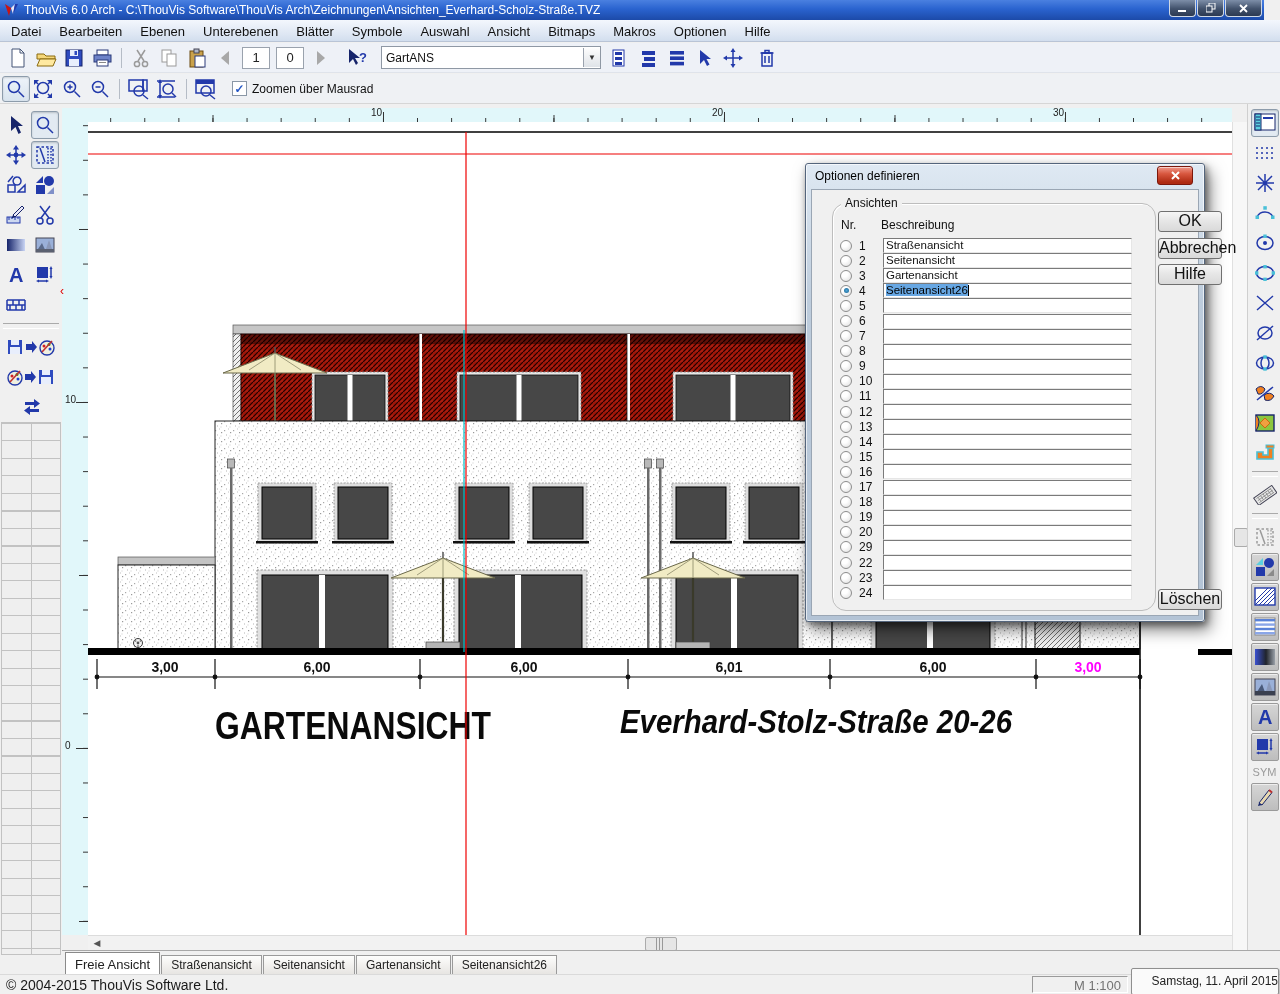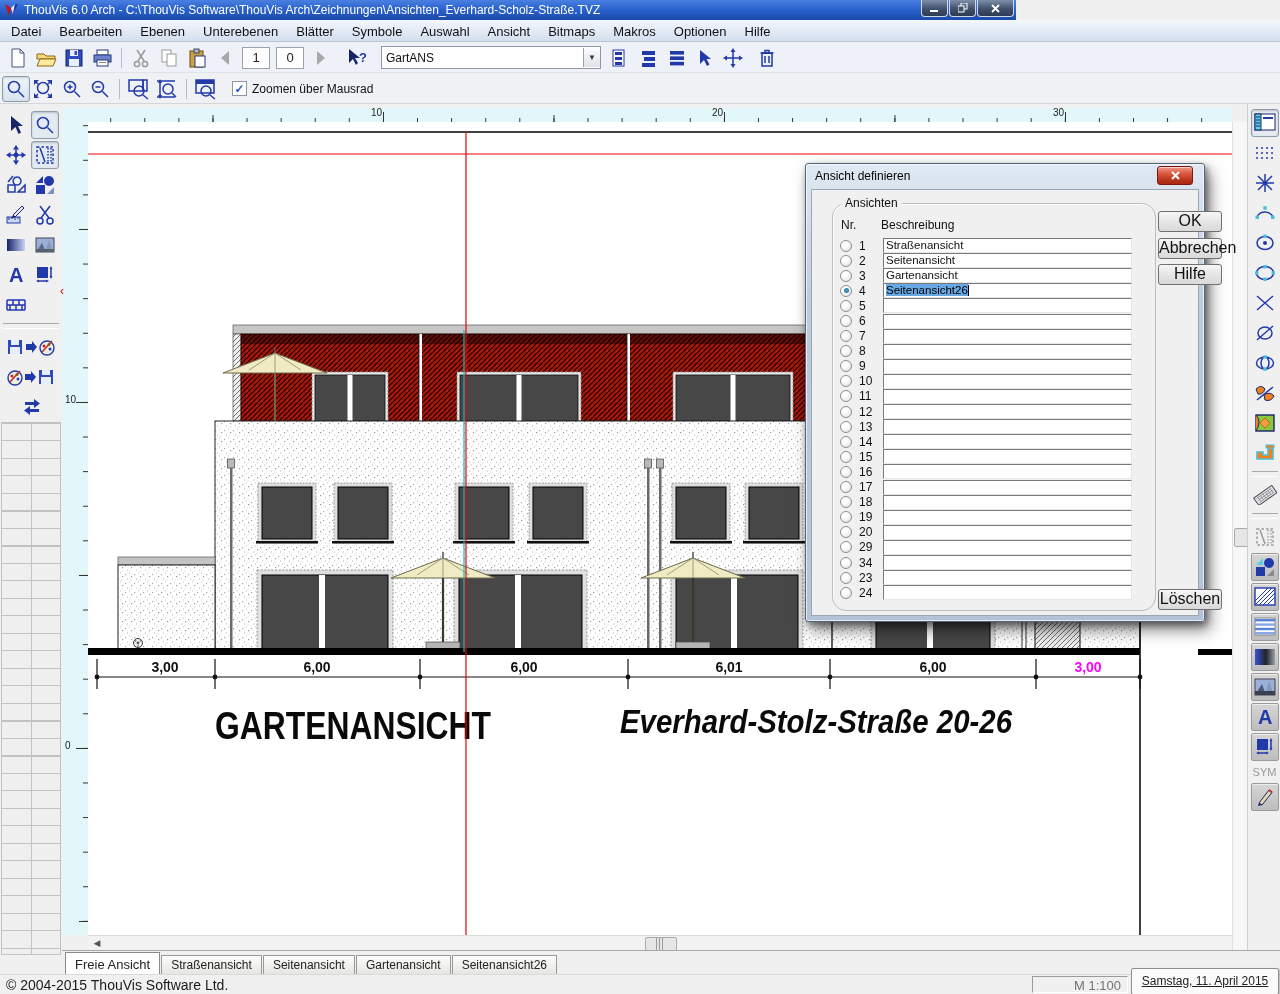--- a/index.html
+++ b/index.html
@@ -1,20 +1,20 @@
 <!DOCTYPE html>
 <html><head>
 <meta charset="utf-8">
 <style>
   html,body{margin:0;padding:0;background:#444;}
   .screen{position:relative;width:1280px;height:994px;overflow:hidden;
     font-family:"Liberation Sans",sans-serif;background:#f0f0f0;
     -webkit-font-smoothing:antialiased;}
   
-  .titlebar{position:absolute;left:0;top:0;width:1016px;height:20px;
+  .titlebar{position:absolute;left:0;top:0;width:1264px;height:20px;
     background:linear-gradient(180deg,#4a80e0 0%,#2a63cf 45%,#1c4aa8 100%);
     color:#fff;font-size:12px;display:flex;align-items:center;}
   .titlebar .logo{width:15px;height:14px;margin:0 5px 0 4px;}
   .win-btns{position:absolute;right:2px;top:0;display:flex;gap:1px;}
   .wbtn{width:25px;height:16px;border:1px solid #cfd8e4;border-top:none;
     border-radius:0 0 4px 4px;background:linear-gradient(180deg,#7d8ea8,#41516b 55%,#2c3a52);
     display:flex;align-items:center;justify-content:center;}
   .wbtn.close{width:35px;}
   
   .menubar{position:absolute;left:0;top:20px;width:1280px;height:22px;
@@ -86,21 +86,21 @@
   .tabbar{position:absolute;left:62px;top:950px;width:1218px;height:24px;background:#f0f0f0;border-top:1px solid #a8a8a8;box-sizing:border-box;display:flex;align-items:flex-end;padding-left:3px;}
   .tab{height:18px;margin-top:3px;padding:0 9px;background:linear-gradient(#fdfdfc,#e7e5e2);border:1px solid #9a9a9a;border-bottom:none;
     font-size:12px;color:#222;display:flex;align-items:center;margin-right:1px;}
   .tab.selected{height:22px;background:#fff;font-size:13px;position:relative;top:1px;border-color:#8a8a8a;}
   
   .statusbar{position:absolute;left:0;top:974px;width:1280px;height:20px;background:#f0f0f0;border-top:1px solid #dadada;box-sizing:border-box;}
   .sb-copy{position:absolute;left:6px;top:2px;font-size:14px;color:#1a1a1a;}
   .sb-scale{position:absolute;left:1032px;top:1px;width:96px;height:17px;border:1px solid;border-color:#9a9a9a #fff #fff #9a9a9a;
     font-size:13px;color:#737373;text-align:right;padding:1px 6px 0 0;box-sizing:border-box;}
   .sb-date{position:absolute;left:1131px;top:-7px;width:146px;height:25px;background:#fafafa;border:1px solid #8f8f8f;border-radius:2px;
-    font-size:12px;color:#222;text-align:center;line-height:24px;box-shadow:1px 1px 2px rgba(0,0,0,.25);text-decoration:underline;}
+    font-size:12px;color:#222;text-align:right;line-height:24px;box-shadow:1px 1px 2px rgba(0,0,0,.25);}
   
   .dialog{position:absolute;left:805px;top:163px;width:398px;height:457px;border:1px solid #54657c;border-radius:3px;
     background:linear-gradient(180deg,#dfe9f3,#bdccdc 30%,#b3c3d5);
     box-shadow:inset 0 0 0 1px rgba(255,255,255,.65), 5px 8px 16px rgba(0,0,0,.5), 2px 3px 6px rgba(0,0,0,.4);}
   .dlg-title{height:24px;line-height:25px;padding-left:9px;font-size:12px;color:#000;}
   .dlg-close{position:absolute;right:11px;top:2px;width:34px;height:17px;border:1px solid #7c170b;border-radius:3px;
     background:linear-gradient(180deg,#f0988a,#d8573f 40%,#ae2a12 90%);box-shadow:inset 0 1px 0 rgba(255,255,255,.55);
     display:flex;align-items:center;justify-content:center;}
   .dlg-client{position:absolute;left:5px;right:5px;top:25px;bottom:5px;background:#f0f0f0;border:1px solid #9aa6b4;}
   .grp{position:absolute;left:20px;top:13px;width:322px;height:406px;border:1px solid #bdbdbd;border-radius:14px;box-shadow:inset 1px 1px 0 #fff;}
@@ -916,21 +916,21 @@
           <svg class="ic" width="22" height="22">
             <path d="M5,17 L15,4 L18,6.5 L8,19 Z" fill="#e8d8b0" stroke="#16246a"></path>
             <path d="M5,17 L4,20 L8,19 Z" fill="#16246a"></path>
             <line x1="15" y1="4" x2="18" y2="6.5" stroke="#c03030" stroke-width="2"></line>
           </svg>
         </div>
     </div>
   </div>
 
   <div class="dialog">
-    <div class="dlg-title">Ansicht definieren</div>
+    <div class="dlg-title">Optionen definieren</div>
     <div class="dlg-close">
         <svg width="9" height="9">
           <path d="M1,1 L8,8 M8,1 L1,8" stroke="#fff" stroke-width="2"></path>
         </svg>
       </div>
     <div class="dlg-client">
       <div class="grp">
         <span class="grp-label">Ansichten</span>
         <span class="grp-h" style="left:8px">Nr.</span>
         <span class="grp-h" style="left:48px">Beschreibung</span>
@@ -1057,21 +1057,21 @@
             </div>
 
             <div class="row">
               <span class="radio"></span>
               <span class="nr">29</span>
               <span class="field"><span class="fval"></span></span>
             </div>
 
             <div class="row">
               <span class="radio"></span>
-              <span class="nr">34</span>
+              <span class="nr">22</span>
               <span class="field"><span class="fval"></span></span>
             </div>
 
             <div class="row">
               <span class="radio"></span>
               <span class="nr">23</span>
               <span class="field"><span class="fval"></span></span>
             </div>
 
             <div class="row">

